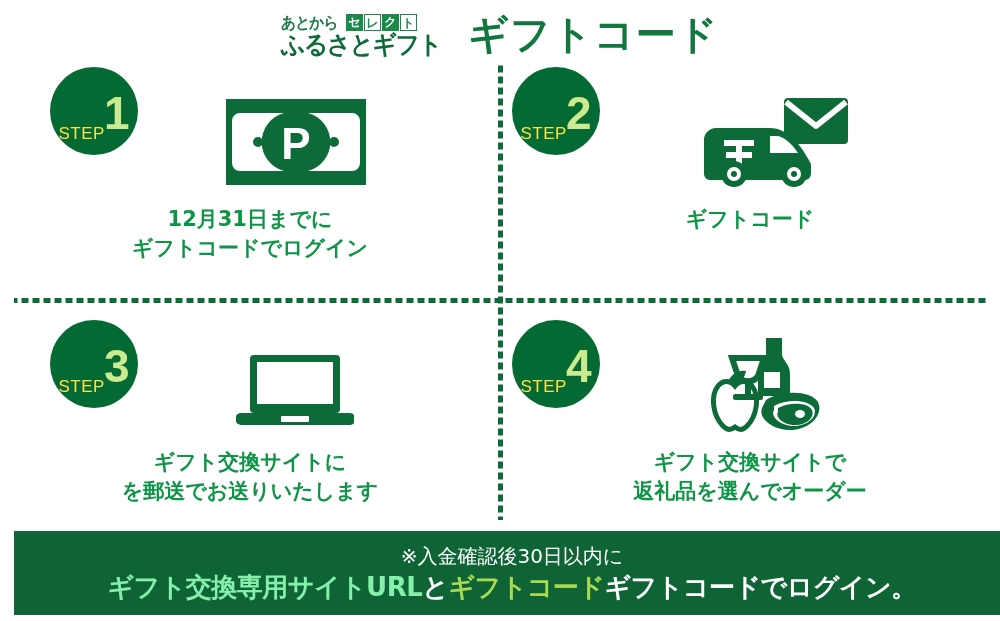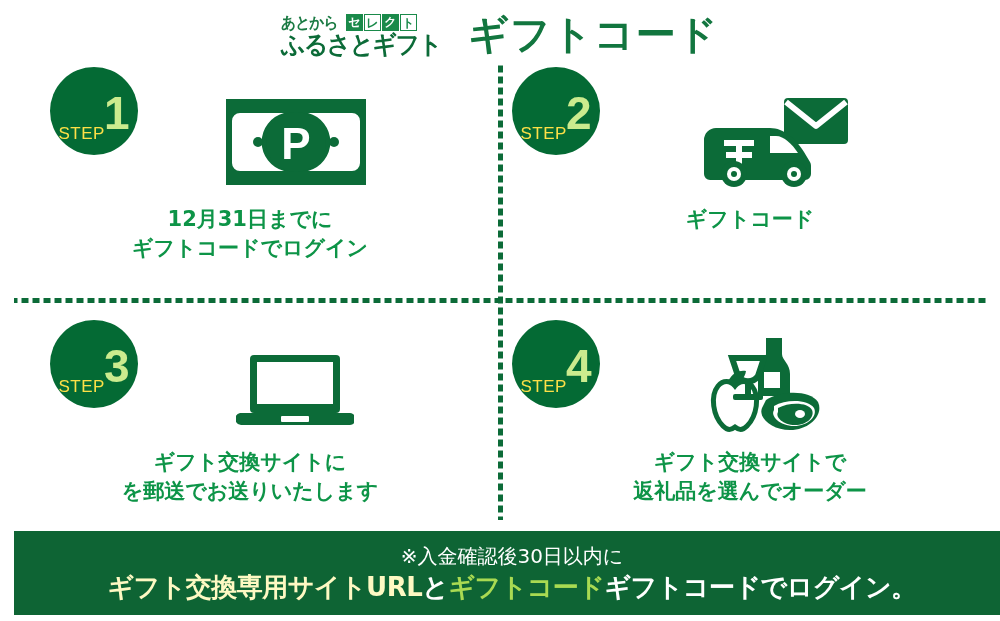--- a/index.html
+++ b/index.html
@@ -79,21 +79,21 @@
   .cap-4{left:500px;top:448px;}
 
   
   .banner{position:absolute;left:14px;top:531px;width:996px;height:84px;
           background:#0e6434;display:flex;flex-direction:column;
           align-items:center;justify-content:center;box-sizing:border-box;}
   .banner-l1{color:#ffffff;font-size:20px;line-height:26px;font-weight:normal;
              font-family:"DejaVu Sans",sans-serif;letter-spacing:0px;white-space:nowrap;}
   .banner-l2{font-size:26px;line-height:34px;font-weight:bold;white-space:nowrap;
              font-family:"DejaVu Sans",sans-serif;letter-spacing:-.5px;margin-top:1px;}
-  .b-cyan{color:#fef9c3;}
+  .b-cyan{color:#86efac;}
   .b-white{color:#ffffff;}
   .b-lime{color:#a9da52;}
 </style>
 </head>
 <body>
 
 <div id="page">
 
   <div class="header">
 

